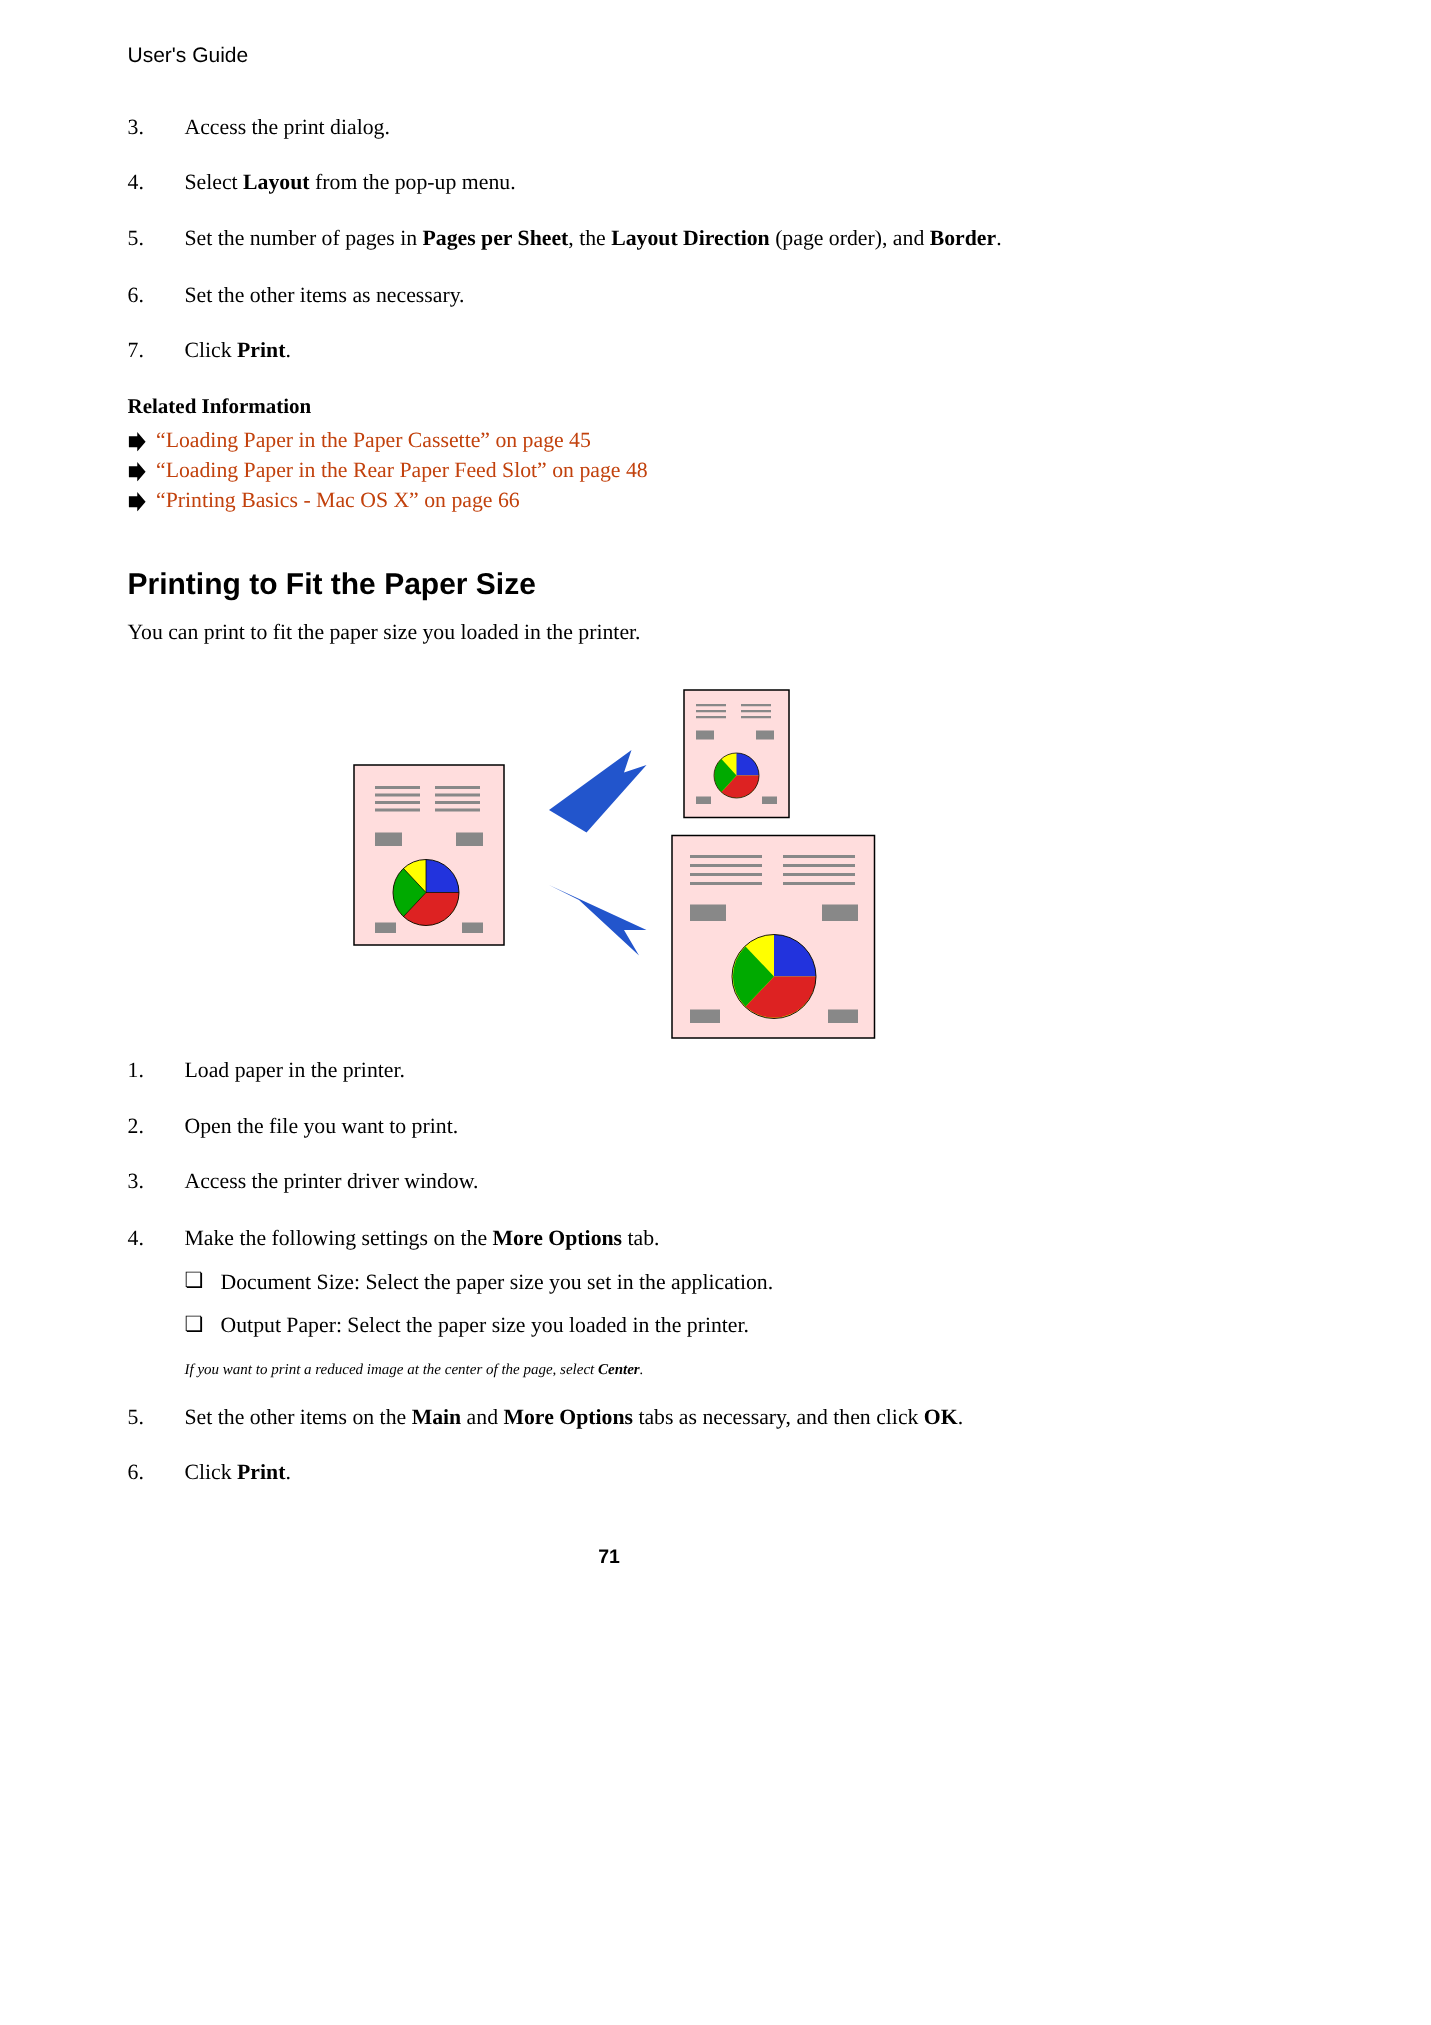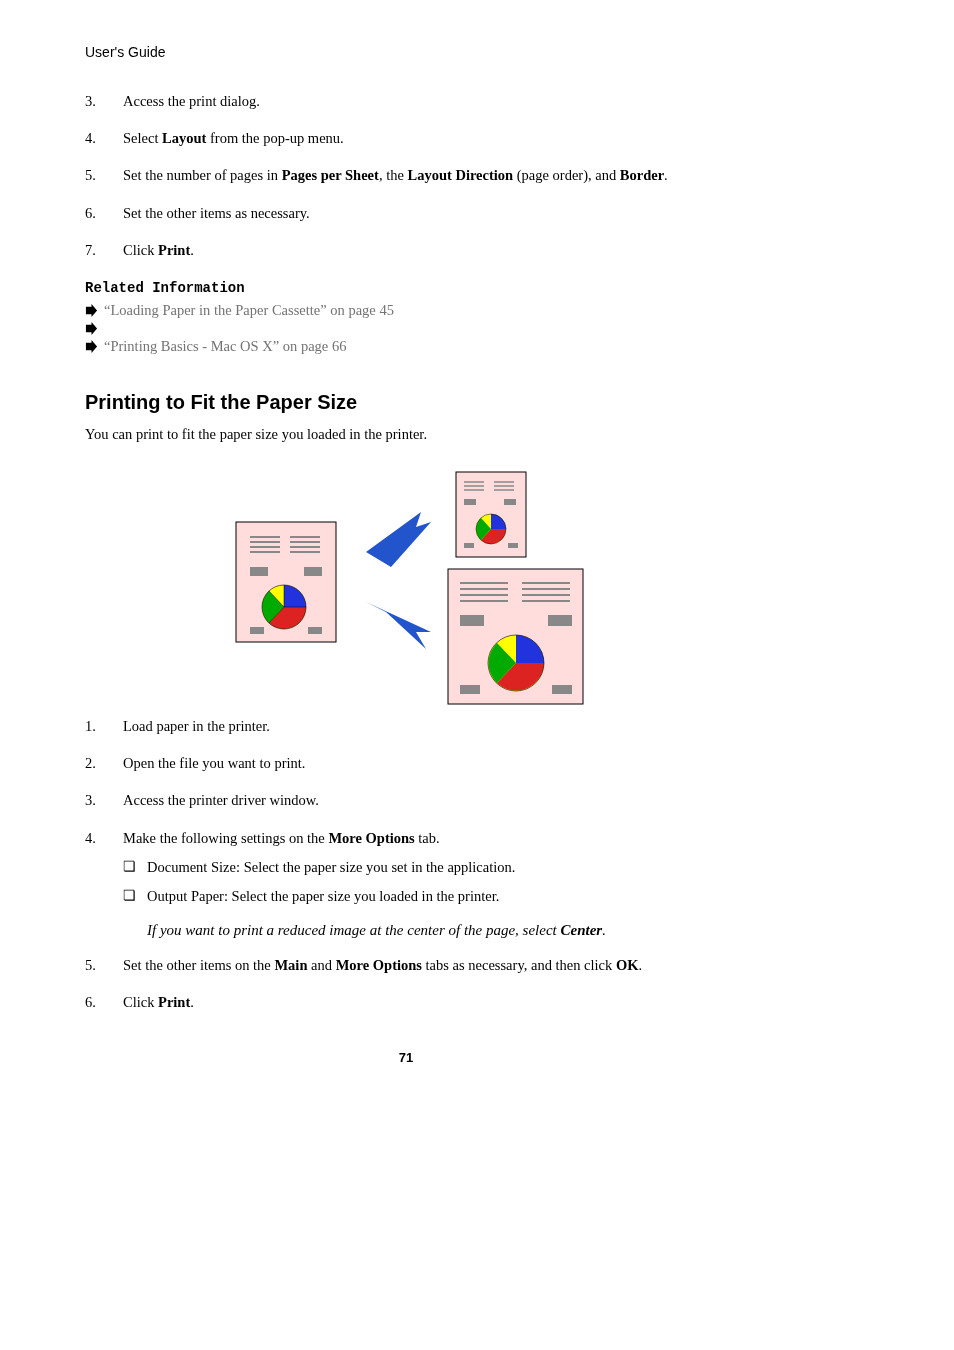--- a/index.html
+++ b/index.html
@@ -4,21 +4,21 @@
 <style>
   body {
     margin: 0;
     padding: 0;
     font-family: Georgia, 'Times New Roman', serif;
     background: #fff;
     color: #000;
     width: 954px;
   }
   .page {
-    padding: 44px 85px 30px 85px;
+    padding: 28px 85px 30px 85px;
     box-sizing: border-box;
     width: 812px;
   }
   .top-left {
     font-family: 'Segoe UI', Arial, sans-serif;
     font-size: 14px;
     font-weight: 400;
     margin-bottom: 30px;
   }
   .top-center {
@@ -65,44 +65,43 @@
   }
   .note-block {
     margin: 10px 0 6px 0;
   }
   .note-label {
     font-size: 13.5px;
     font-weight: 700;
     font-style: italic;
   }
   .note-text {
-    font-size: 15px;
+    font-size: 10px;
     font-style: italic;
     margin-top: 2px;
-    margin-left: 24px;
   }
   .related-heading {
-    font-family: Liberation Mono, monospace;
+    font-family: Liberation Serif, serif;
     font-size: 14px;
     font-weight: 700;
     margin: 18px 0 6px 0;
   }
   .rel-item {
     display: flex;
     align-items: center;
     margin: 3px 0;
   }
   .arrow-icon {
     width: 13px;
     height: 13px;
     margin-right: 6px;
     display: inline-flex;
   }
   .rel-link {
-    color: #737373;
+    color: #c2410c;
     font-size: 14.5px;
     cursor: pointer;
   }
   h2.section-h2 {
     font-family: 'Segoe UI', Arial, sans-serif;
     font-size: 20px;
     font-weight: 700;
     margin: 36px 0 12px 0;
   }
   .para {
@@ -175,20 +174,21 @@
         </svg>
     </span>
     <span class="rel-link">“Loading Paper in the Paper Cassette” on page 45</span>
   </div>
   <div class="rel-item">
     <span class="arrow-icon">
       <svg viewBox="0 0 14 14">
           <polygon points="1,3 7,3 7,0 13,7 7,14 7,11 1,11" fill="#000"></polygon>
         </svg>
     </span>
+    <span class="rel-link">“Loading Paper in the Rear Paper Feed Slot” on page 48</span>
   </div>
   <div class="rel-item">
     <span class="arrow-icon">
       <svg viewBox="0 0 14 14">
           <polygon points="1,3 7,3 7,0 13,7 7,14 7,11 1,11" fill="#000"></polygon>
         </svg>
     </span>
     <span class="rel-link">“Printing Basics - Mac OS X” on page 66</span>
   </div>
 

